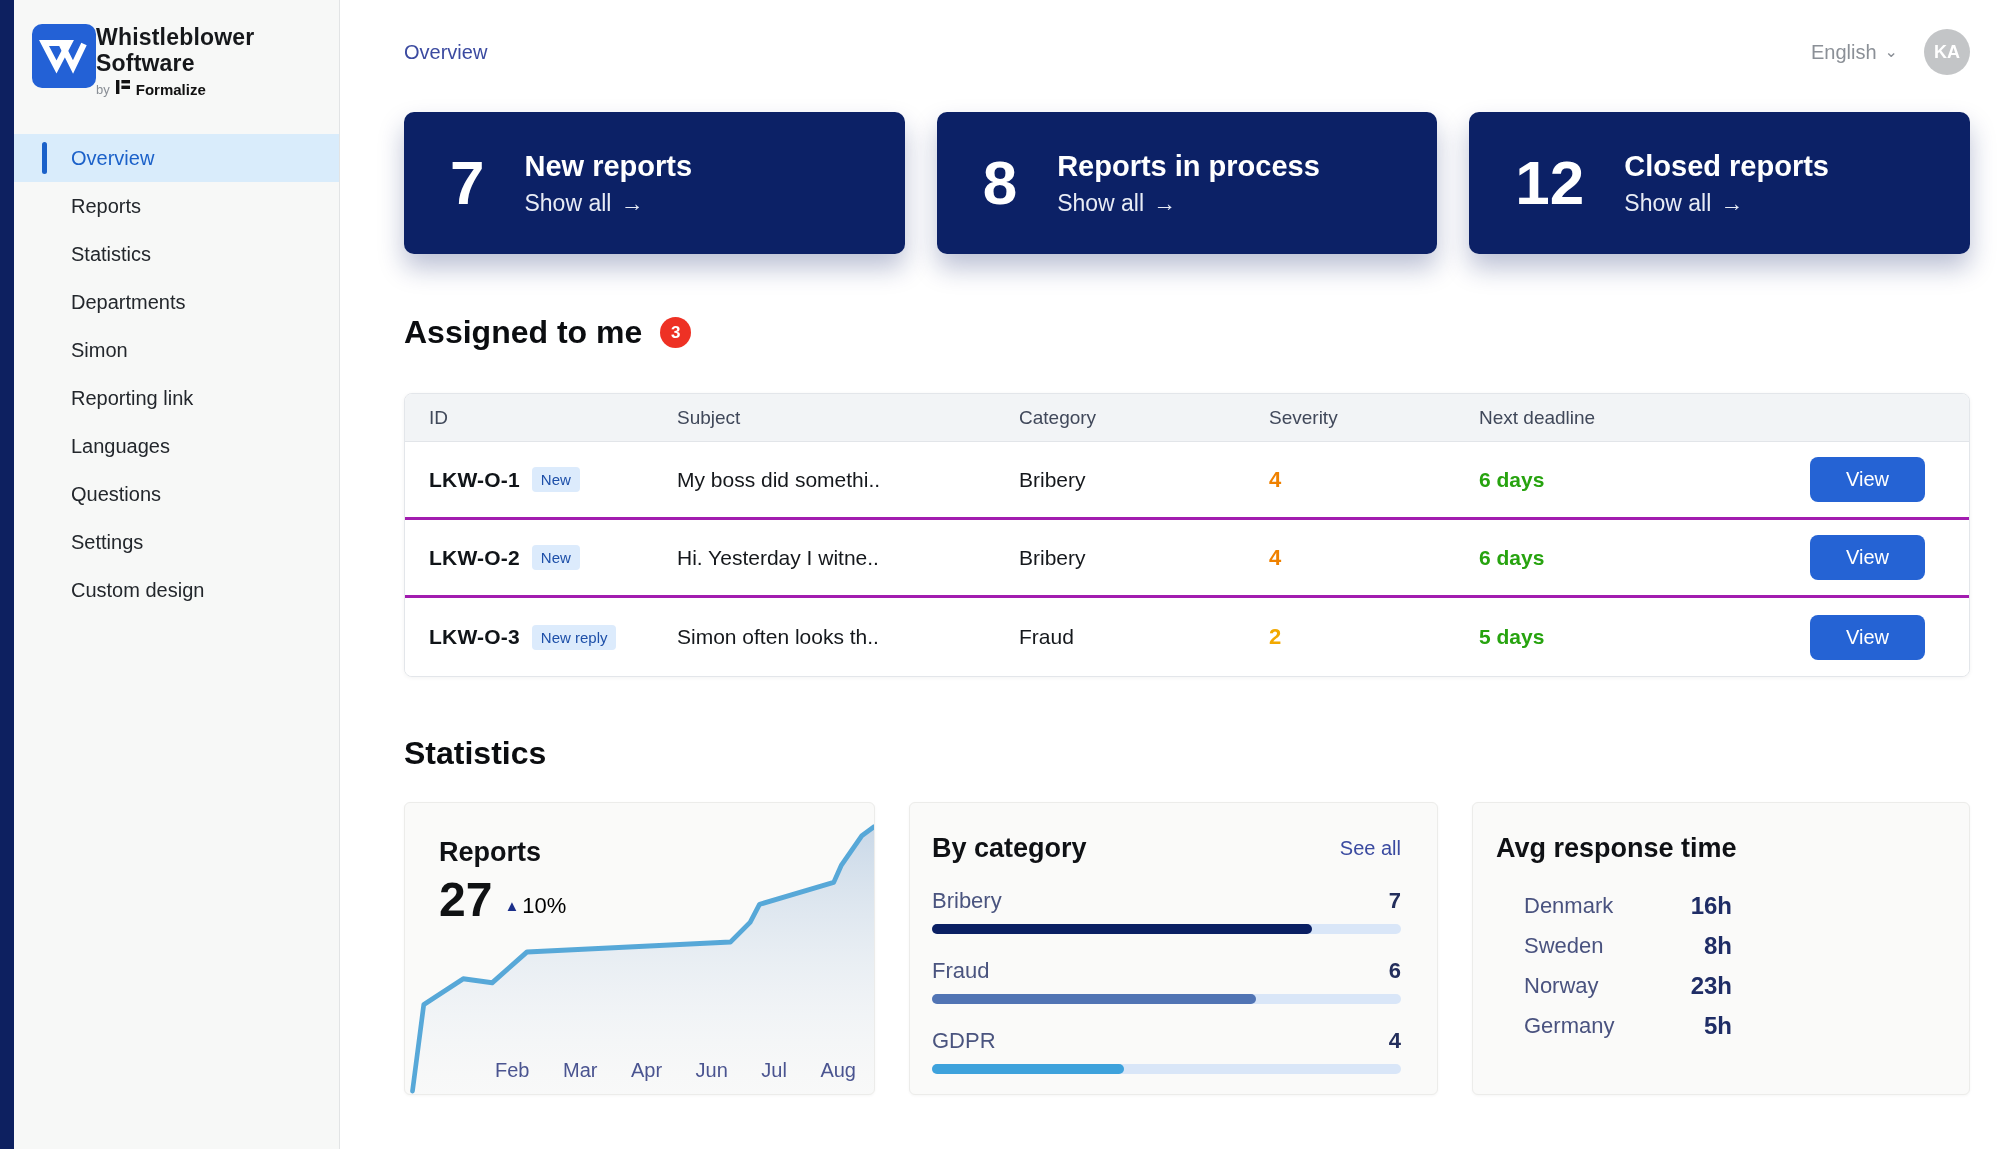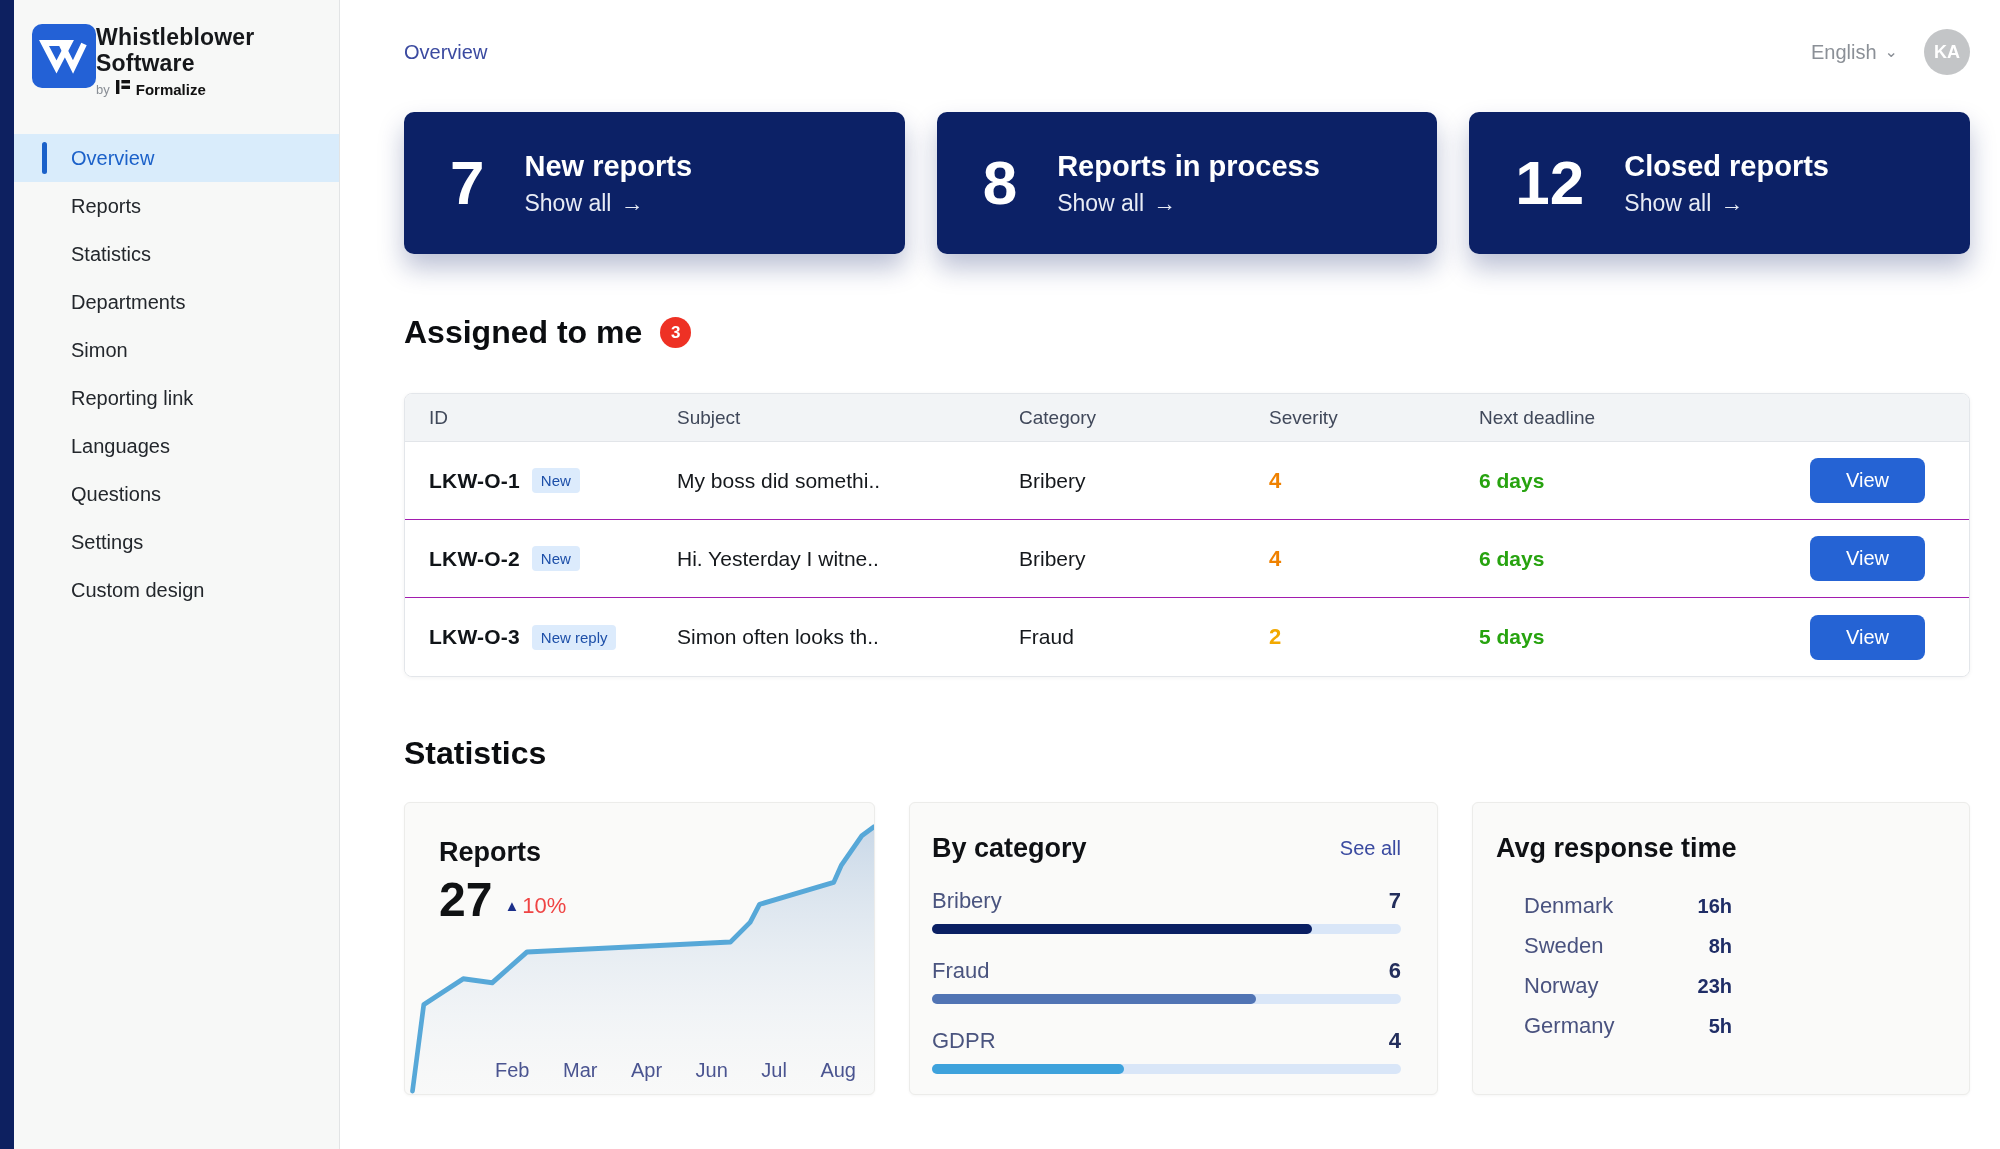--- a/index.html
+++ b/index.html
@@ -46,21 +46,21 @@
   .assigned-head { margin-top:60px; display:flex; align-items:center; gap:18px; }
   .assigned-head h2 { font-size:32px; font-weight:bold; color:#0b0d10; }
   .badge { width:31px; height:31px; border-radius:50%; background:#ee3124; color:#fff;
     font-size:17px; font-weight:bold; display:flex; align-items:center; justify-content:center; }
 
   .rtable { margin-top:42px; border:1px solid #e3e6ea; border-radius:8px; overflow:hidden;
     background:#fff; box-shadow:0 1px 4px rgba(0,0,0,.05); }
   .tgrid { display:grid; grid-template-columns:272px 342px 250px 210px 285px 1fr; align-items:center; }
   .thead { background:#f2f4f6; height:48px; font-size:19px; color:#40485a; border-bottom:1px solid #e2e5e9; }
   .thead > div:first-child { padding-left:24px; }
-  .trow { height:78px; font-size:21px; border-bottom:1px solid #a21caf; background:#fff; }
+  .trow { height:78px; font-size:21px; border-bottom:3px solid #a21caf; background:#fff; }
   .trow:last-child { border-bottom:none; }
   .col-id { padding-left:24px; display:flex; align-items:center; gap:12px; }
   .rid { font-weight:bold; color:#101418; letter-spacing:.2px; }
   .nbadge { background:#dcebfc; color:#1d4fa8; font-size:15px; padding:4px 9px; border-radius:4px; }
   .col-sev { font-weight:bold; font-size:22px; }
   .col-dead { font-weight:bold; color:#27a30f; }
   .col-act { display:flex; justify-content:flex-end; padding-right:44px; }
   .view-btn { width:115px; height:45px; background:#2563d4; color:#fff; border:none;
     border-radius:8px; font-size:20px; font-family:inherit; cursor:pointer; }
 
@@ -71,21 +71,21 @@
     position:relative; box-shadow:0 1px 3px rgba(0,0,0,.04); }
 
   .reports-card { overflow:hidden; }
   .trend-svg { position:absolute; inset:0; width:100%; height:100%; }
   .rc-head { position:absolute; left:34px; top:34px; }
   .rc-title { font-size:27px; font-weight:bold; color:#0f1115; }
   .rc-valrow { margin-top:12px; display:flex; align-items:flex-end; gap:12px; }
   .rc-value { font-size:48px; font-weight:bold; color:#101214; line-height:.85; }
   .rc-delta { display:flex; align-items:center; gap:3px; padding-bottom:2px; }
   .rc-tri { font-size:15px; color:#1b2f8a; }
-  .rc-pct { font-size:22px; color:#ef4444; }
+  .rc-pct { font-size:22px; color:#000000; }
   .months { position:absolute; left:90px; right:18px; bottom:12px; display:flex;
     justify-content:space-between; font-size:20px; color:#4a5490; }
 
   .cat-card { padding:30px 36px 0 22px; }
   .cc-head { display:flex; justify-content:space-between; align-items:center; }
   .cc-title { font-size:27px; font-weight:bold; color:#0f1115; }
   .see-all { font-size:20px; color:#3a4aa0; text-decoration:none; cursor:pointer; }
   .cat-row { margin-top:24px; }
   .cat-top { display:flex; justify-content:space-between; align-items:center; }
   .cat-label { font-size:22px; color:#4a547f; }
@@ -95,21 +95,21 @@
 
   .resp-card { padding:30px 4px 0 23px; }
   .rp-title { font-size:27px; font-weight:bold; color:#0f1115; }
   .rp-body { display:flex; margin-top:16px; }
   .donut-wrap { position:relative; width:190px; height:190px; flex:none; }
   .donut-label { position:absolute; inset:0; display:flex; align-items:center; justify-content:center;
     font-size:48px; font-weight:bold; color:#1c3173; }
   .country-list { margin-left:28px; margin-top:6px; width:208px; }
   .country-row { display:flex; justify-content:space-between; align-items:center; height:40px; }
   .country { font-size:22px; color:#49527f; }
-  .cvalue { font-size:20px; font-weight:bold; color:#1f2d66; }
+  .cvalue { font-size:24px; font-weight:bold; color:#1f2d66; }
 </style>
 </head>
 <body>
 
 <div class="app">
   <div class="navstrip"></div>
 
   <aside class="sidebar">
     <div class="brand">
       <div class="brand-logo">

